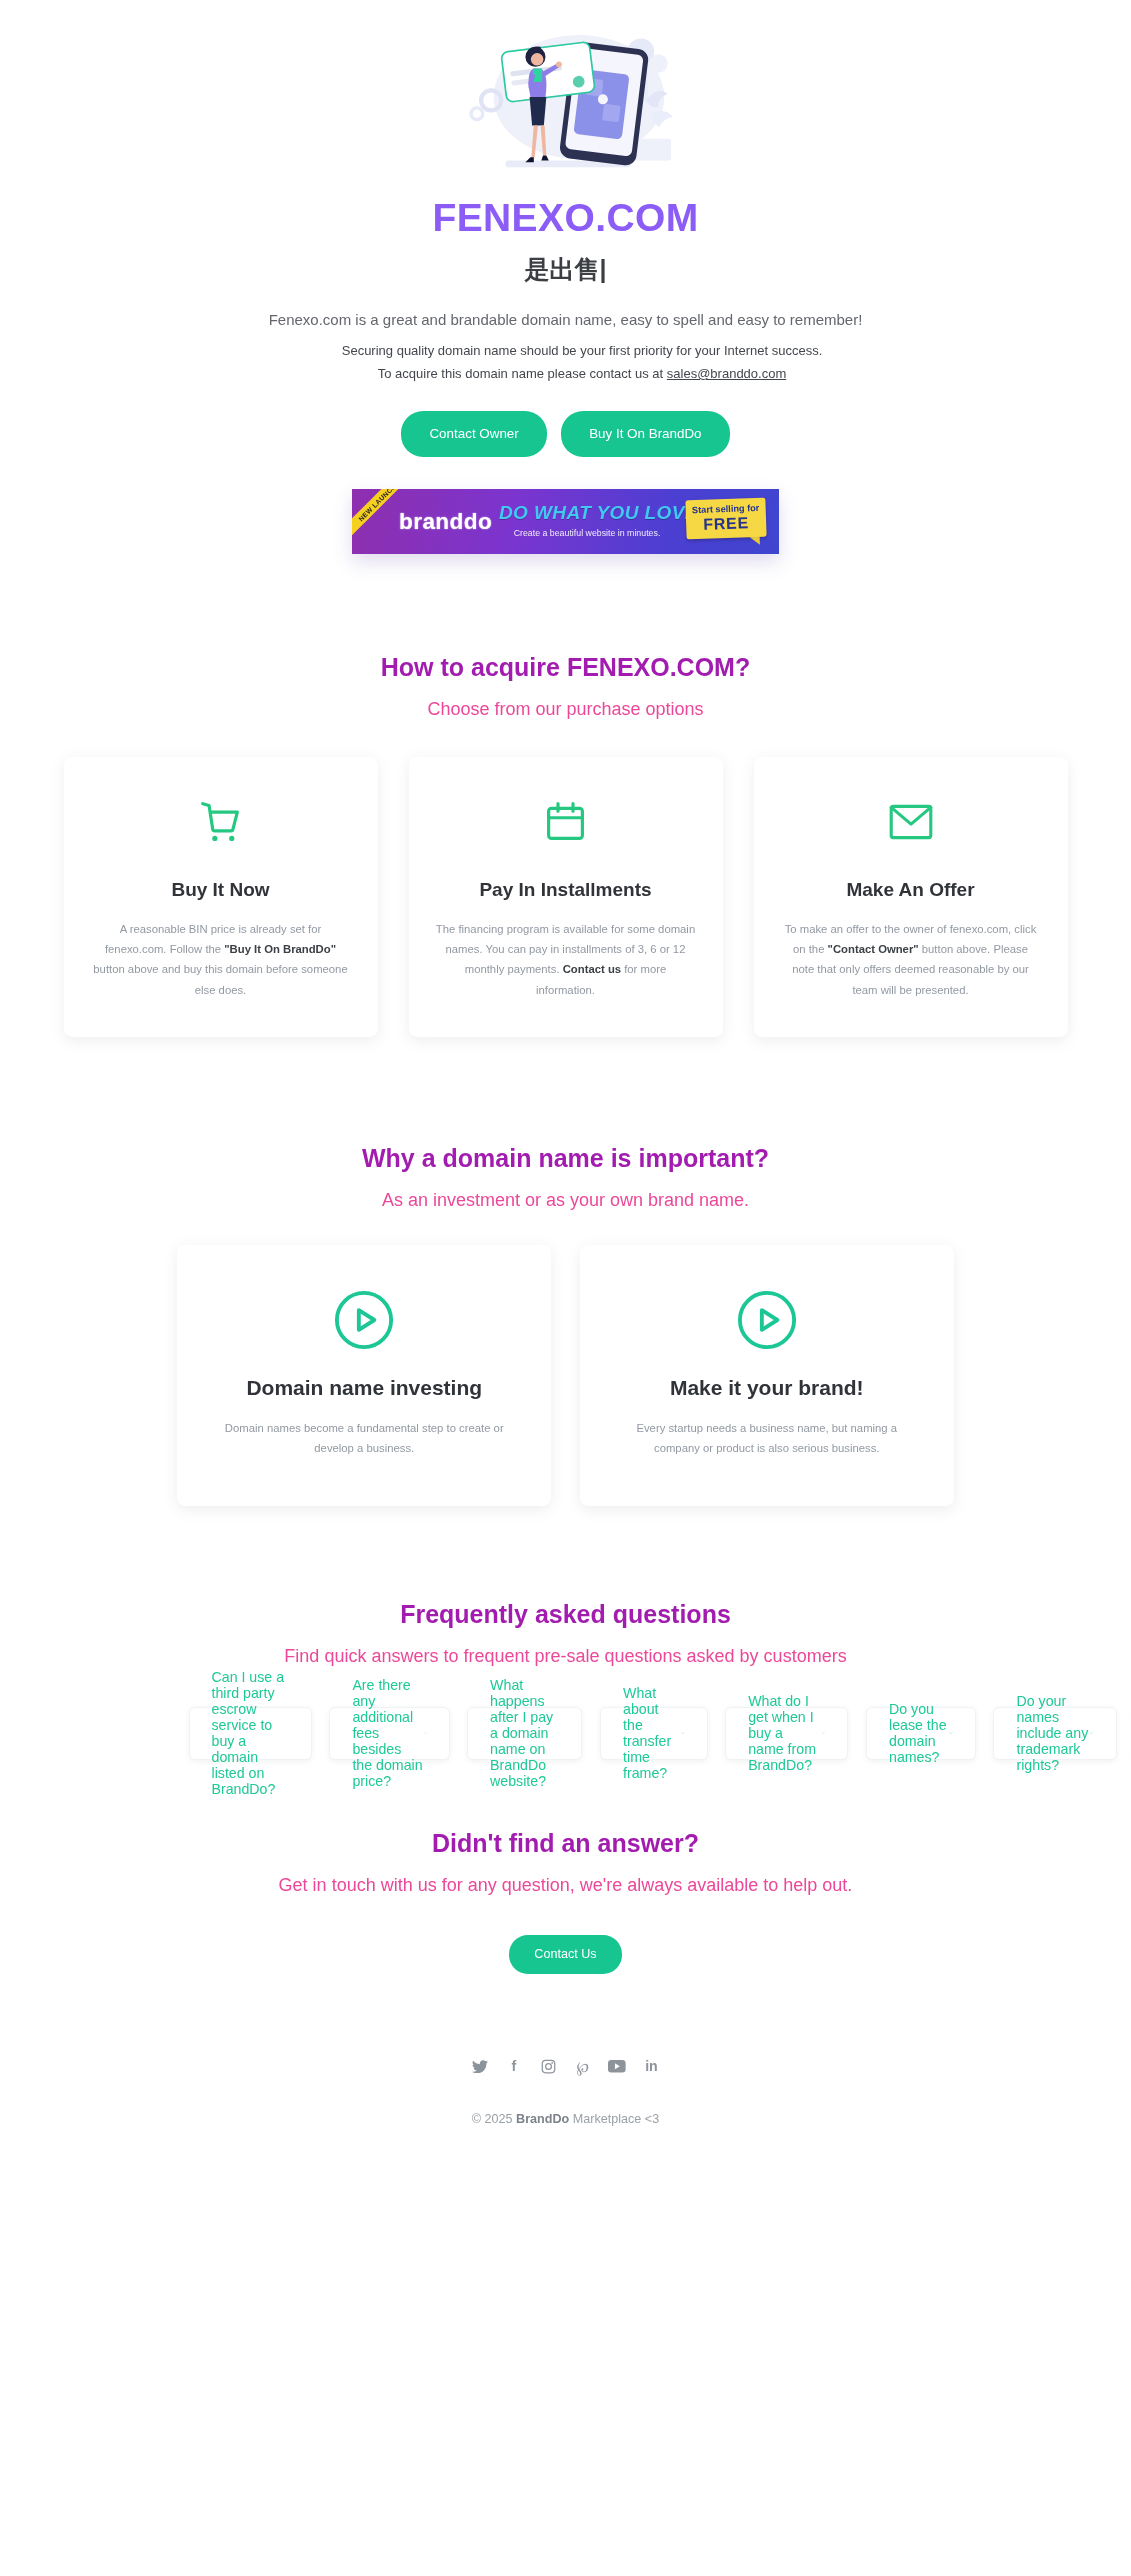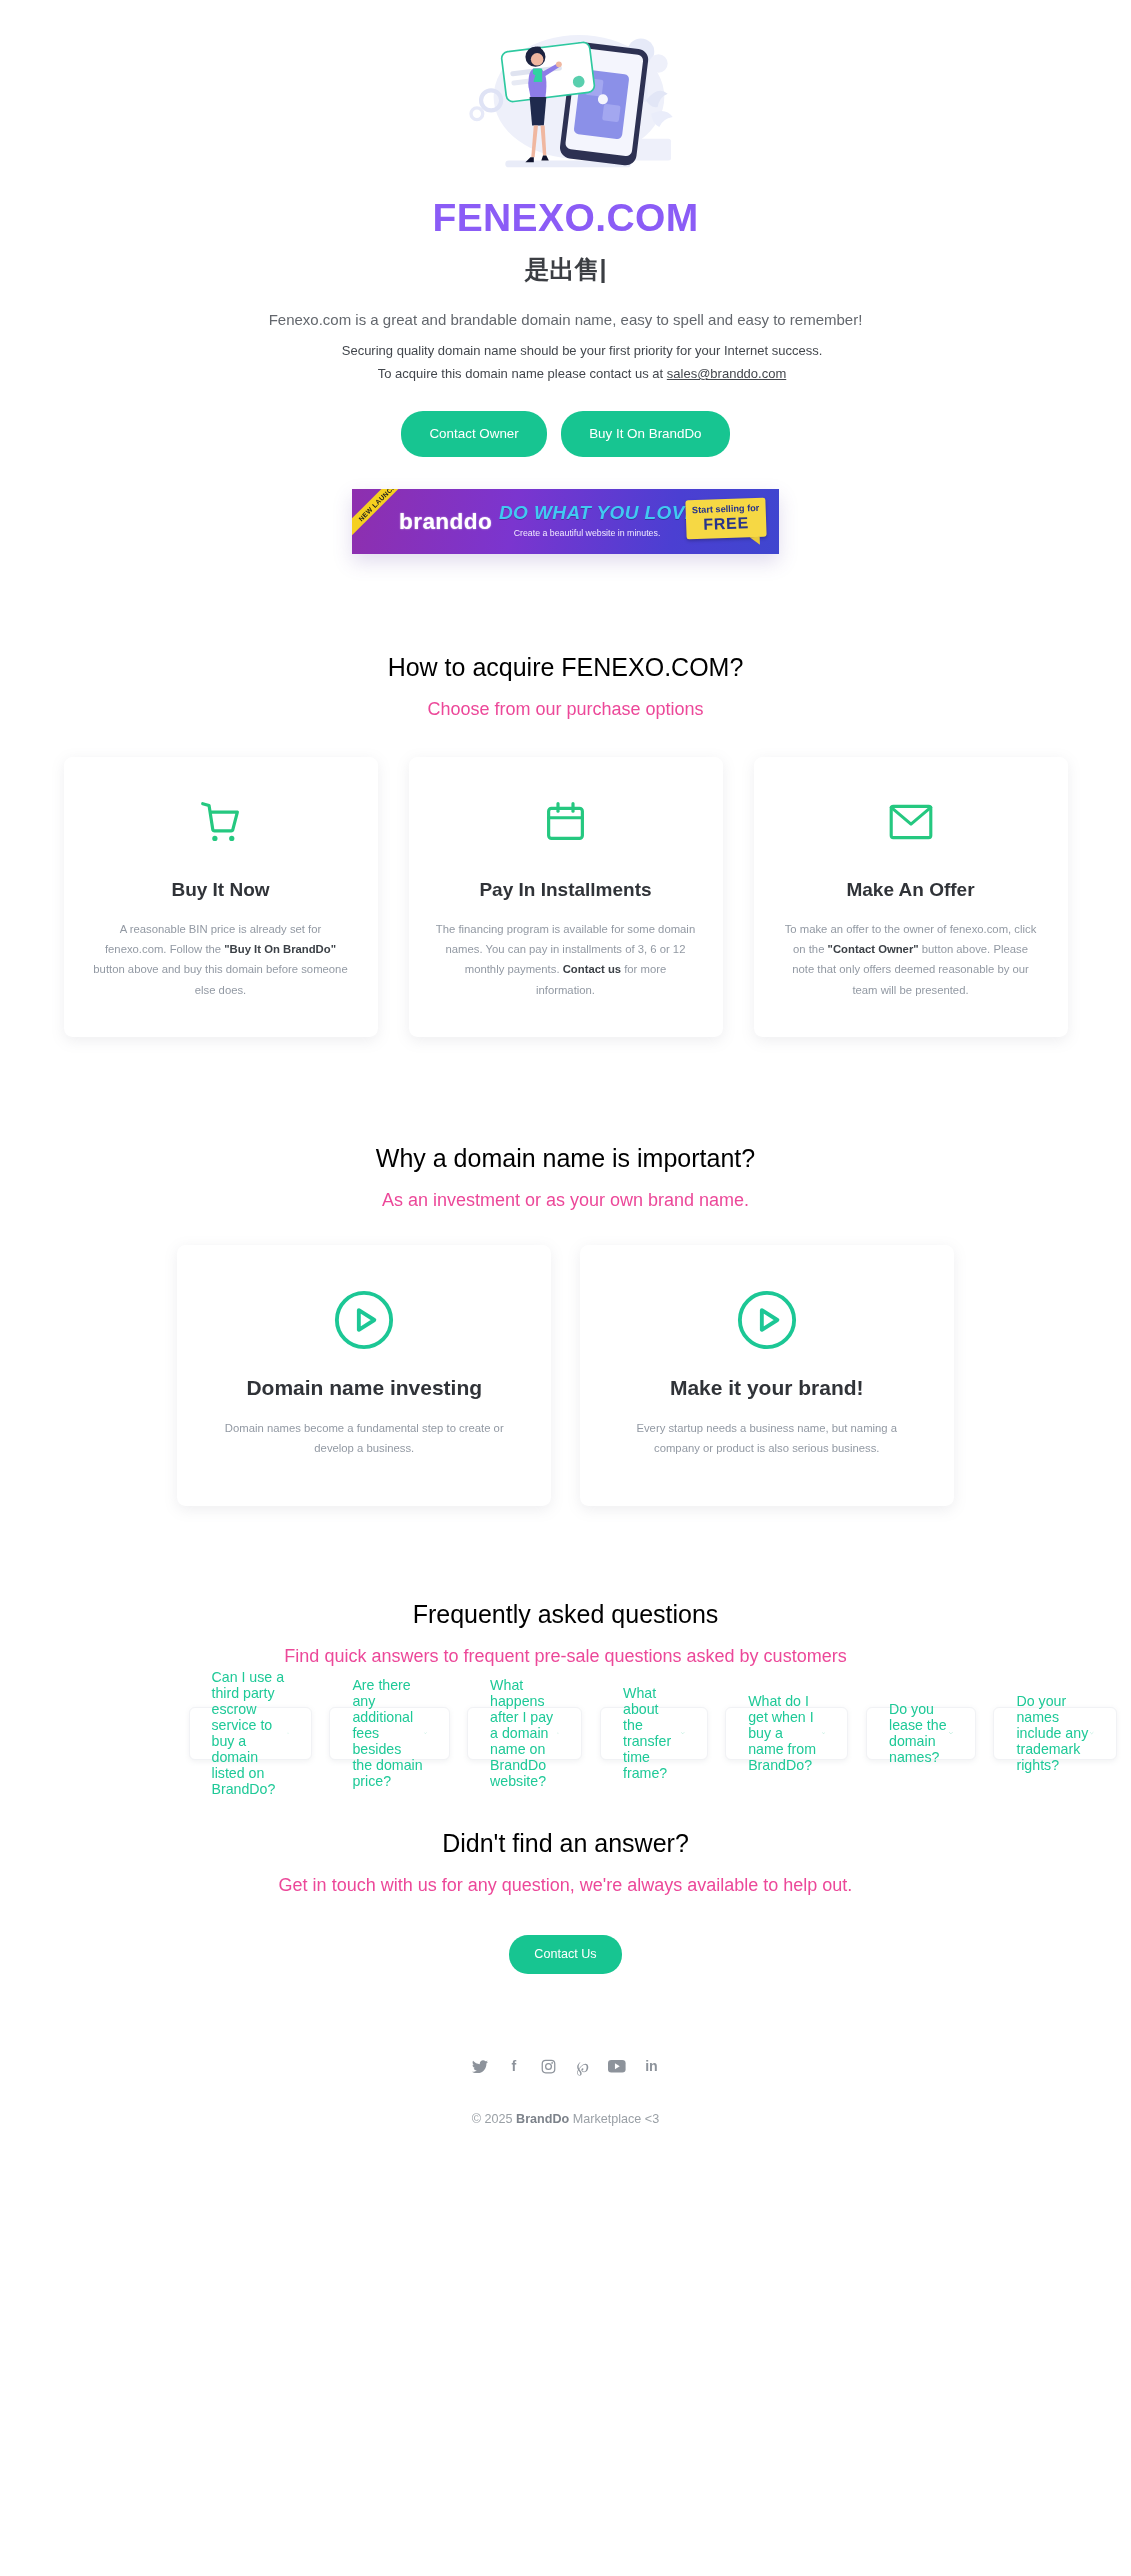--- a/index.html
+++ b/index.html
@@ -55,21 +55,21 @@
     color:#27348b; box-shadow:0 1.7px 3.4px rgba(0,0,0,.25);
   }
   .banner-cta .l1 { font-size:9.2px; font-weight:bold; }
   .banner-cta .l2 { font-size:16px; font-weight:bold; letter-spacing:0.8px; margin-top:0.8px; }
   .banner-cta::after {
     content:""; position:absolute; right:6.7px; bottom:-7.5px;
     border-left:10px solid transparent; border-top:8.4px solid #e8c93a;
   }
 
   
-  .section-title { font-size:25px; font-weight:normal; color:#000000; }
+  .section-title { font-size:25px; font-weight:bold; color:#a21caf; }
   .section-sub { font-size:18px; color:#ec4899; margin-top:17px; }
 
   .acquire { margin-top:99px; text-align:center; }
   .cards3 { margin-top:37px; display:flex; justify-content:center; gap:31px; }
   .p-card {
     width:314px; background:#fff; border-radius:8.4px;
     box-shadow:0 3.4px 13.4px rgba(120,125,140,.13);
     padding:39px 27px 37px; text-align:center;
   }
   .p-card .icon-wrap { height:52px; display:flex; align-items:center; justify-content:center; }

